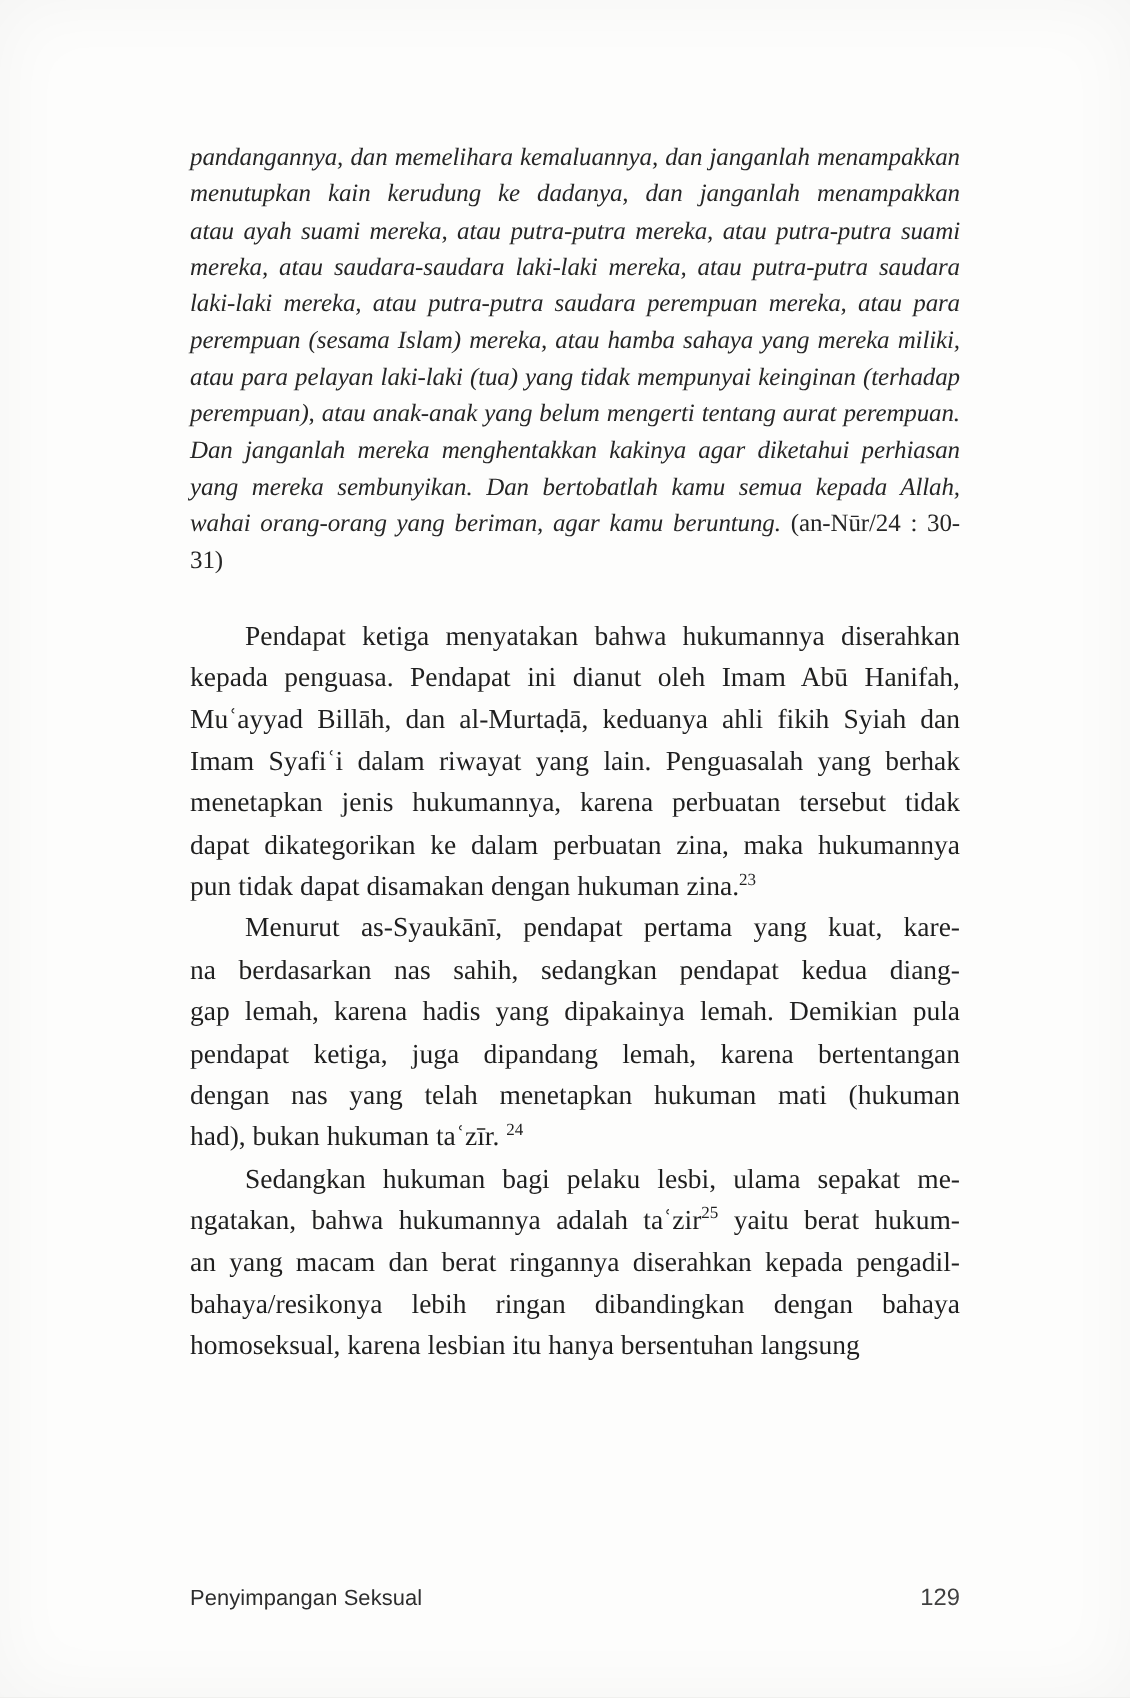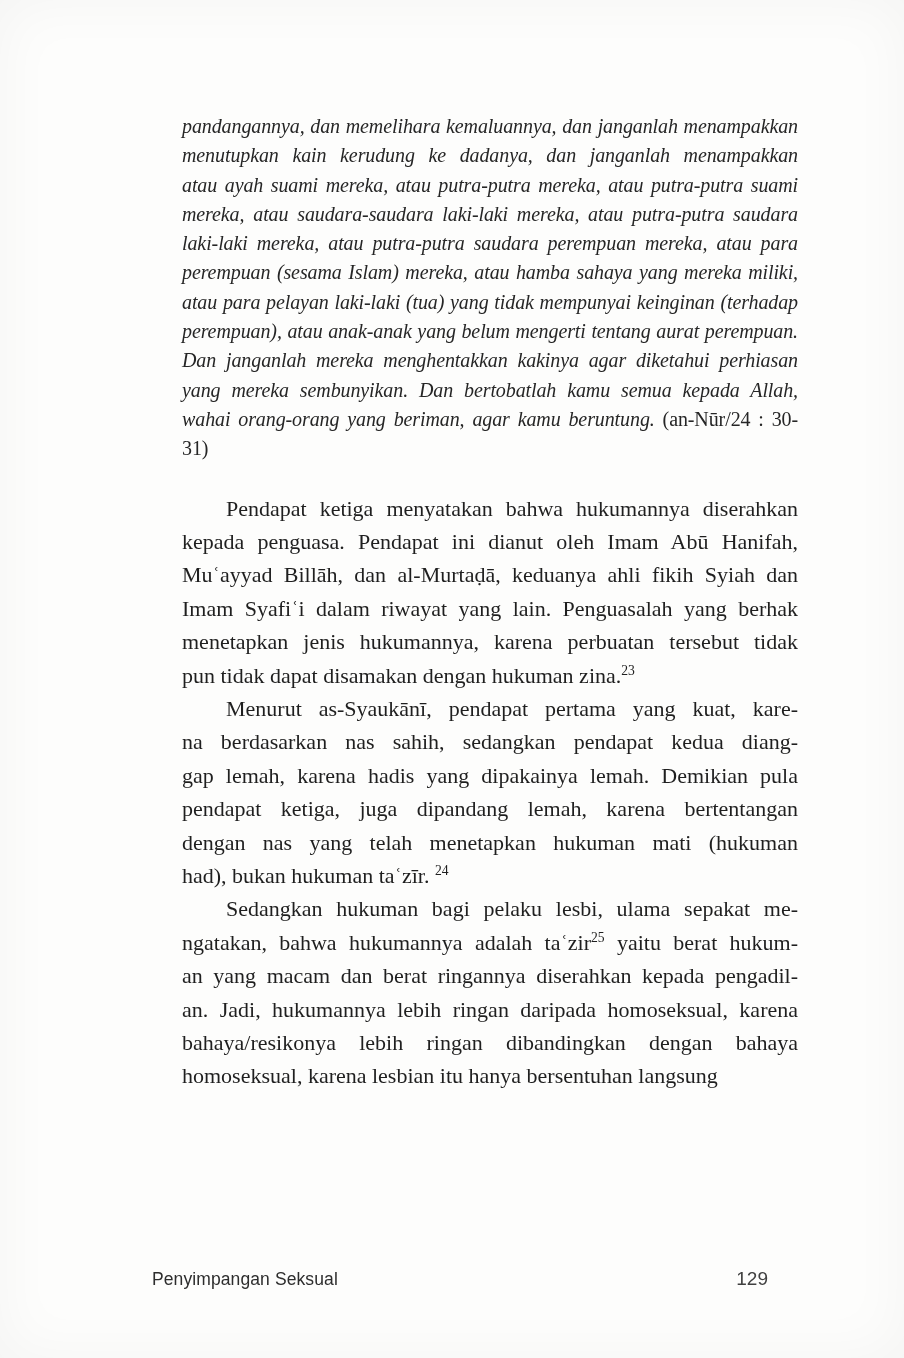--- a/index.html
+++ b/index.html
@@ -14,21 +14,20 @@
     background: #fdfdfc;
     box-shadow: inset 0 0 60px rgba(0,0,0,0.04);
     overflow: hidden;
     color: #222222;
   }
   .text-block {
     position: absolute;
     top: 112px;
     left: 152px;
     width: 616px;
-    margin-left: 30px;
   }
   .quote {
     font-family: "Liberation Serif", serif;
     font-style: italic;
     font-size: 20px;
     line-height: 29.3px;
     letter-spacing: -0.1px;
     margin-bottom: 28px;
     color: #262626;
   }
@@ -97,35 +96,35 @@
         <div class="line"><span>yang mereka sembunyikan. Dan bertobatlah kamu semua kepada Allah,</span></div>
         <div class="line"><span>wahai orang-orang yang beriman, agar kamu beruntung.</span><span class="roman"> (an-Nūr/24 : 30-</span></div>
         <div class="line last"><span class="roman">31)</span></div>
       </div>
     <div class="body-text">
         <div class="line indent"><span>Pendapat ketiga menyatakan bahwa hukumannya diserahkan</span></div>
         <div class="line"><span>kepada penguasa. Pendapat ini dianut oleh Imam Abū Hanifah,</span></div>
         <div class="line"><span>Muʿayyad Billāh, dan al-Murtaḍā, keduanya ahli fikih Syiah dan</span></div>
         <div class="line"><span>Imam Syafiʿi dalam riwayat yang lain. Penguasalah yang berhak</span></div>
         <div class="line"><span>menetapkan jenis hukumannya, karena perbuatan tersebut tidak</span></div>
+        <div class="line"><span>dapat dikategorikan ke dalam perbuatan zina, maka hukumannya</span></div>
         <div class="line last"><span>pun tidak dapat disamakan dengan hukuman zina.</span><sup>23</sup></div>
       </div>
     <div class="body-text">
         <div class="line indent"><span>Menurut as-Syaukānī, pendapat pertama yang kuat, kare-</span></div>
         <div class="line"><span>na berdasarkan nas sahih, sedangkan pendapat kedua diang-</span></div>
         <div class="line"><span>gap lemah, karena hadis yang dipakainya lemah. Demikian pula</span></div>
         <div class="line"><span>pendapat ketiga, juga dipandang lemah, karena bertentangan</span></div>
         <div class="line"><span>dengan nas yang telah menetapkan hukuman mati (hukuman</span></div>
         <div class="line last"><span>had), bukan hukuman taʿzīr. </span><sup>24</sup></div>
       </div>
     <div class="body-text">
         <div class="line indent"><span>Sedangkan hukuman bagi pelaku lesbi, ulama sepakat me-</span></div>
         <div class="line"><span>ngatakan, bahwa hukumannya adalah taʿzir</span><sup>25</sup><span> yaitu berat hukum-</span></div>
         <div class="line"><span>an yang macam dan berat ringannya diserahkan kepada pengadil-</span></div>
-        <div class="line"><span>an. Jadi, hukumannya lebih ringan daripada homoseksual, karena</span></div>
         <div class="line"><span>bahaya/resikonya lebih ringan dibandingkan dengan bahaya</span></div>
         <div class="line last"><span>homoseksual, karena lesbian itu hanya bersentuhan langsung</span></div>
       </div>
   </div>
   <div class="footer">
     <span class="running-title">Penyimpangan Seksual</span>
     <span class="page-number">129</span>
   </div>
 </div>
 

